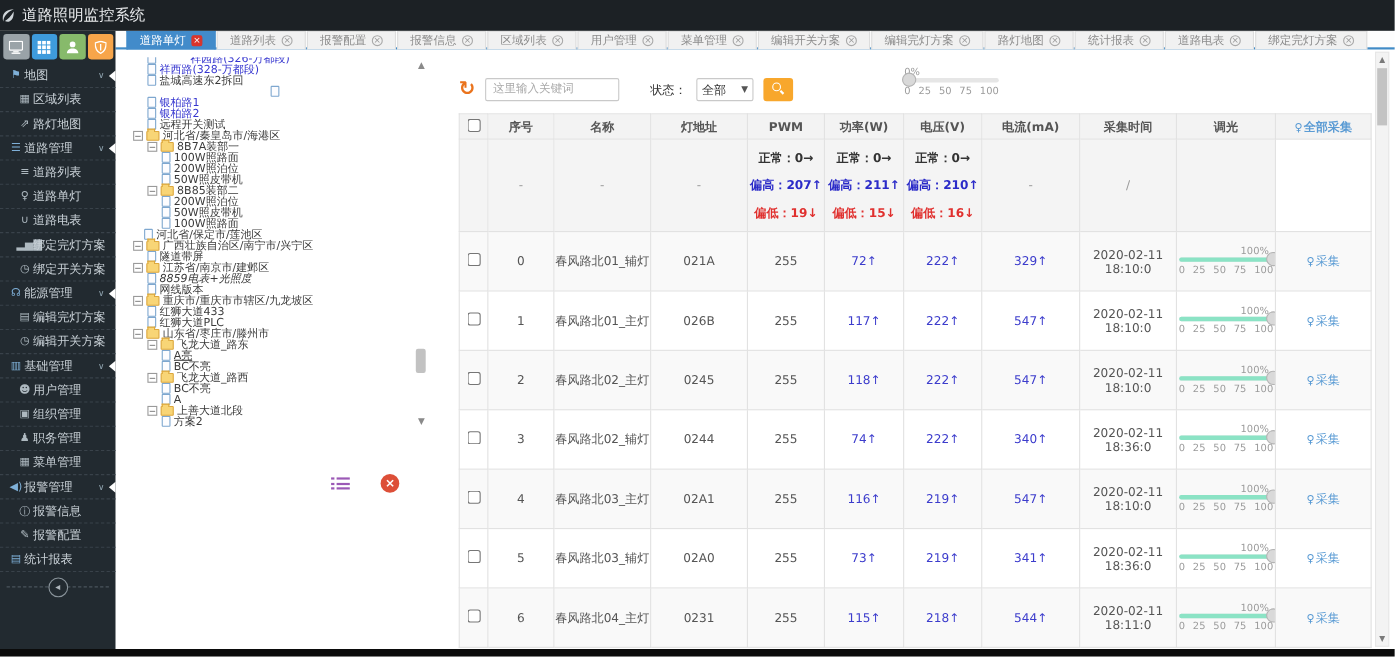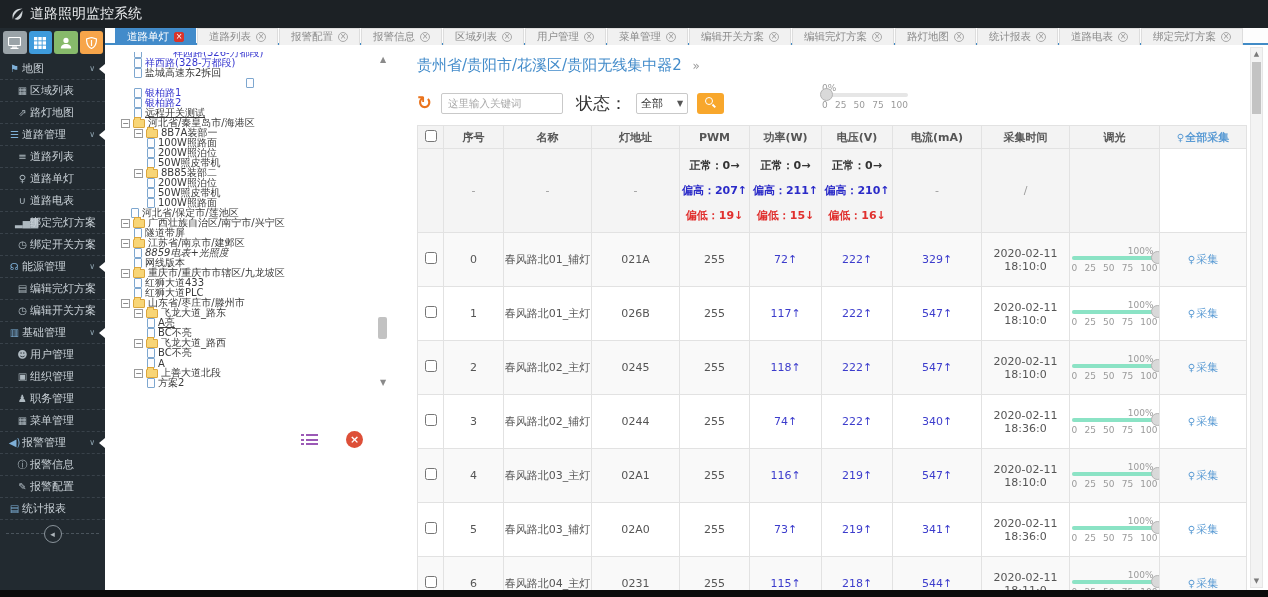--- a/index.html
+++ b/index.html
@@ -1,21 +1,21 @@
 <!DOCTYPE html>
 <html><head>
 <meta charset="utf-8">
 <style>
   * { box-sizing: border-box; margin: 0; padding: 0; }
   html,body { width:1268px; height:597px; overflow:hidden; }
   body { font-family:"DejaVu Sans","Liberation Sans",sans-serif; font-size:12px; background:#fff; position:relative; }
 
   
   .topbar { position:absolute; top:0; left:0; right:0; height:28px; background:#1c2125; color:#fff; display:flex; align-items:center; z-index:20; }
-  .brand { display:flex; align-items:center; gap:6px; padding-left:10px; font-size:14px; color:#e8eaec; }
+  .brand { display:flex; align-items:center; gap:6px; padding-left:0; font-size:14px; color:#e8eaec; }
   .brand svg { display:block; }
   .topbar-right { margin-left:auto; display:flex; height:28px; }
   .bell-area { background:#8f3f97; display:flex; align-items:center; gap:4px; padding:0 9px; }
   .badge { background:#e6492f; border-radius:9px; font-size:9px; line-height:12px; padding:0 5px; font-weight:bold; color:#fff; }
   .user-area { background:#3a4045; padding:3px 16px 0 9px; font-size:9px; line-height:11px; color:#e3e6e8; position:relative; min-width:62px; }
   .user-area .caret { position:absolute; right:5px; top:9px; font-size:8px; color:#b9bec2; }
 
   
   .sidebar { position:absolute; top:28px; left:0; width:105px; bottom:7px; background:#222a30; z-index:10; }
   .quick-row { display:flex; gap:2px; padding:3px 2px 3px 3px; }
@@ -67,21 +67,21 @@
   .close-ic { width:17px; height:17px; border-radius:50%; background:#dd4f38; color:#fff; font-size:11px; font-weight:bold; display:flex; align-items:center; justify-content:center; cursor:pointer; }
 
   
   .main-pane { flex:1; padding:6px 6px 0 22px; position:relative; overflow:hidden; }
   .breadcrumb { color:#428bca; font-size:15px; margin-top:3px; }
   .breadcrumb .bc-arrow { color:#9a9a9a; font-size:12px; margin-left:6px; }
   .toolbar { margin-top:15px; display:flex; align-items:center; gap:9px; height:26px; position:relative; }
   .refresh { color:#ea731c; font-size:18px; font-weight:bold; line-height:18px; cursor:pointer; }
   .search-input { width:122px; height:21px; border:1px solid #c9c9c9; border-radius:2px; font-size:10.5px; padding:0 6px; color:#555; font-family:inherit; }
   .search-input::placeholder { color:#a9a9a9; }
-  .status-label { font-size:17px; color:#333; margin-left:4px;text-align:center; }
+  .status-label { font-size:11px; color:#333; margin-left:19px;text-align:center; }
   .select-box { width:52px; height:21px; border:1px solid #c9c9c9; border-radius:2px; background:#fff; font-size:11px; color:#333; display:flex; align-items:center; padding:0 4px; cursor:pointer; }
   .select-box .sb-caret { margin-left:auto; font-size:8px; color:#555; }
   .search-btn { width:27px; height:21px; background:#f8a72c; border-radius:3px; border:none; position:relative; cursor:pointer; }
   .search-btn .mag { position:absolute; left:8px; top:4px; width:8px; height:8px; border:1.6px solid #fff; border-radius:50%; }
   .search-btn .mag::after { content:""; position:absolute; left:6px; top:7px; width:4px; height:1.6px; background:#fff; transform:rotate(45deg); }
 
   
   .slider { width:86px; position:relative; font-size:9px; color:#9a9a9a; }
   .slider .sl-label { height:10px; line-height:10px; }
   .slider.at-right .sl-label { text-align:right; padding-right:4px; }
@@ -349,21 +349,21 @@
             <span class="tlabel">扬州紫阳苑</span>
           </div>
           <div class="tree-row link" style="padding-left: 17px;">
             <span class="doc"></span>
             <span class="tlabel">银柏路1</span>
           </div>
           <div class="tree-row link" style="padding-left: 17px;">
             <span class="doc"></span>
             <span class="tlabel">银柏路2</span>
           </div>
-          <div class="tree-row" style="padding-left: 17px; text-decoration: underline;">
+          <div class="tree-row" style="padding-left: 17px;">
             <span class="doc"></span>
             <span class="tlabel">远程开关测试</span>
           </div>
           <div class="tree-row" style="padding-left: 4px;">
             <span class="ebox">−</span>
             <span class="fold"></span>
             <span class="tlabel">河北省/秦皇岛市/海港区</span>
           </div>
           <div class="tree-row" style="padding-left: 17px;">
             <span class="ebox">−</span>
@@ -484,24 +484,20 @@
         <div class="thumb"></div>
         <div class="arr down">▼</div>
       </div>
       <div class="tree-actions">
         <span class="list-ic"></span>
         <span class="close-ic">×</span>
       </div>
     </div>
 
     <div class="main-pane">
-      <div class="breadcrumb">
-        <span>贵州省/贵阳市/花溪区/贵阳无线集中器2</span>
-        <span class="bc-arrow">»</span>
-      </div>
 
       <div class="toolbar">
         <span class="refresh">↻</span>
         <input class="search-input" type="text" placeholder="这里输入关键词" style="">
         <span class="status-label">状态：</span>
         <span class="select-box">
           <span>全部</span>
           <span class="sb-caret">▼</span>
         </span>
         <button class="search-btn">

